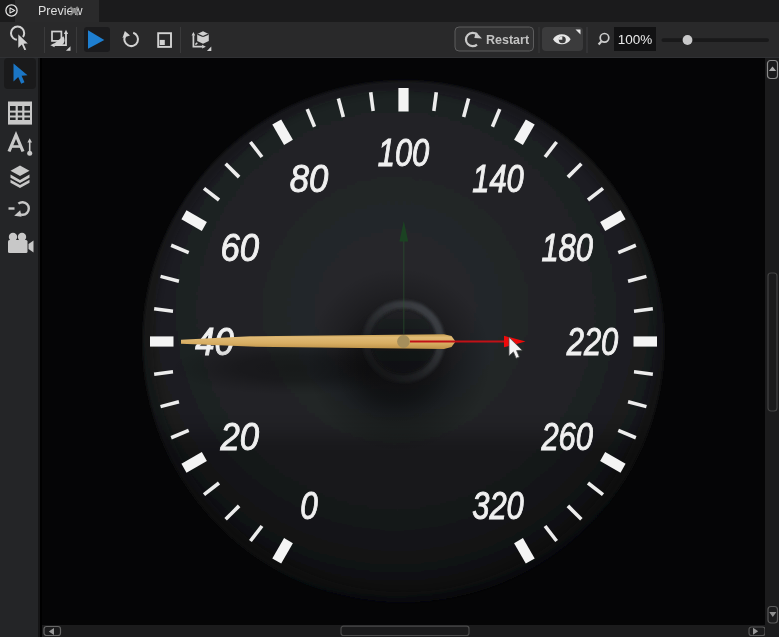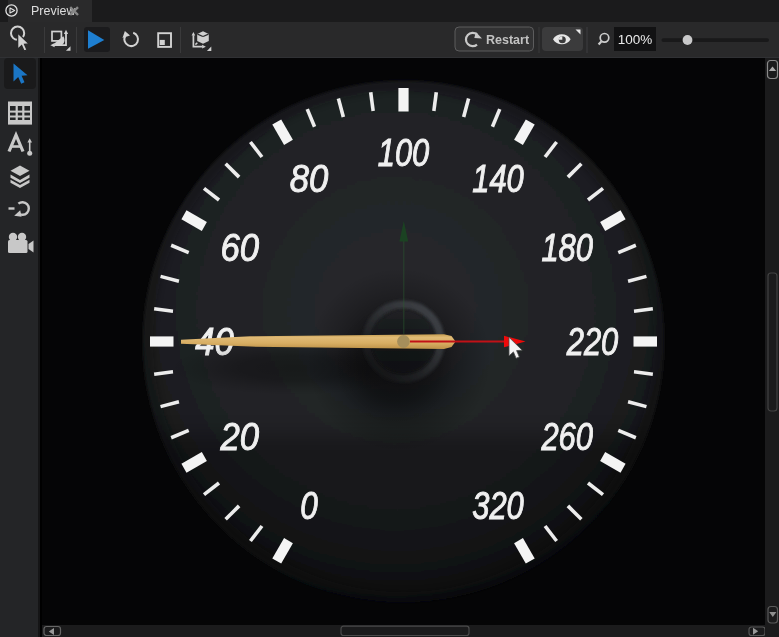--- a/index.html
+++ b/index.html
@@ -1,17 +1,17 @@
 <!DOCTYPE html>
 <html><head><meta charset="utf-8"><style>
 html,body{margin:0;padding:0;background:#000;width:779px;height:637px;overflow:hidden}
 *{box-sizing:border-box}
 body{font-family:"Liberation Sans",sans-serif;position:relative}
 #tabbar{position:absolute;left:0;top:0;width:779px;height:22px;background:#1b1b1c}
-#tab{position:absolute;left:8px;top:0;width:84px;height:22px;background:#2a2a2b;color:#dedede;font-size:12.5px}
+#tab{position:absolute;left:15px;top:0;width:84px;height:22px;background:#2a2a2b;color:#dedede;font-size:12.5px}
 #tab .txt{position:absolute;left:23px;top:3.5px}
 #toolbar{position:absolute;left:0;top:22px;width:779px;height:36px;background:#29292a;border-bottom:1px solid #303134}
 #sidebar{position:absolute;left:0;top:58px;width:40px;height:579px;background:#242527;border-right:2px solid #151516}
 #canvas{position:absolute;left:42px;top:58px;width:723px;height:567px;background:#050506}
 #vsb{position:absolute;left:765px;top:58px;width:14px;height:579px;background:#1b1b1c}
 #hsb{position:absolute;left:42px;top:625px;width:723px;height:12px;background:#1b1b1c}
 </style></head>
 <body>
 <div id="tabbar"></div>
 <div id="tab">

